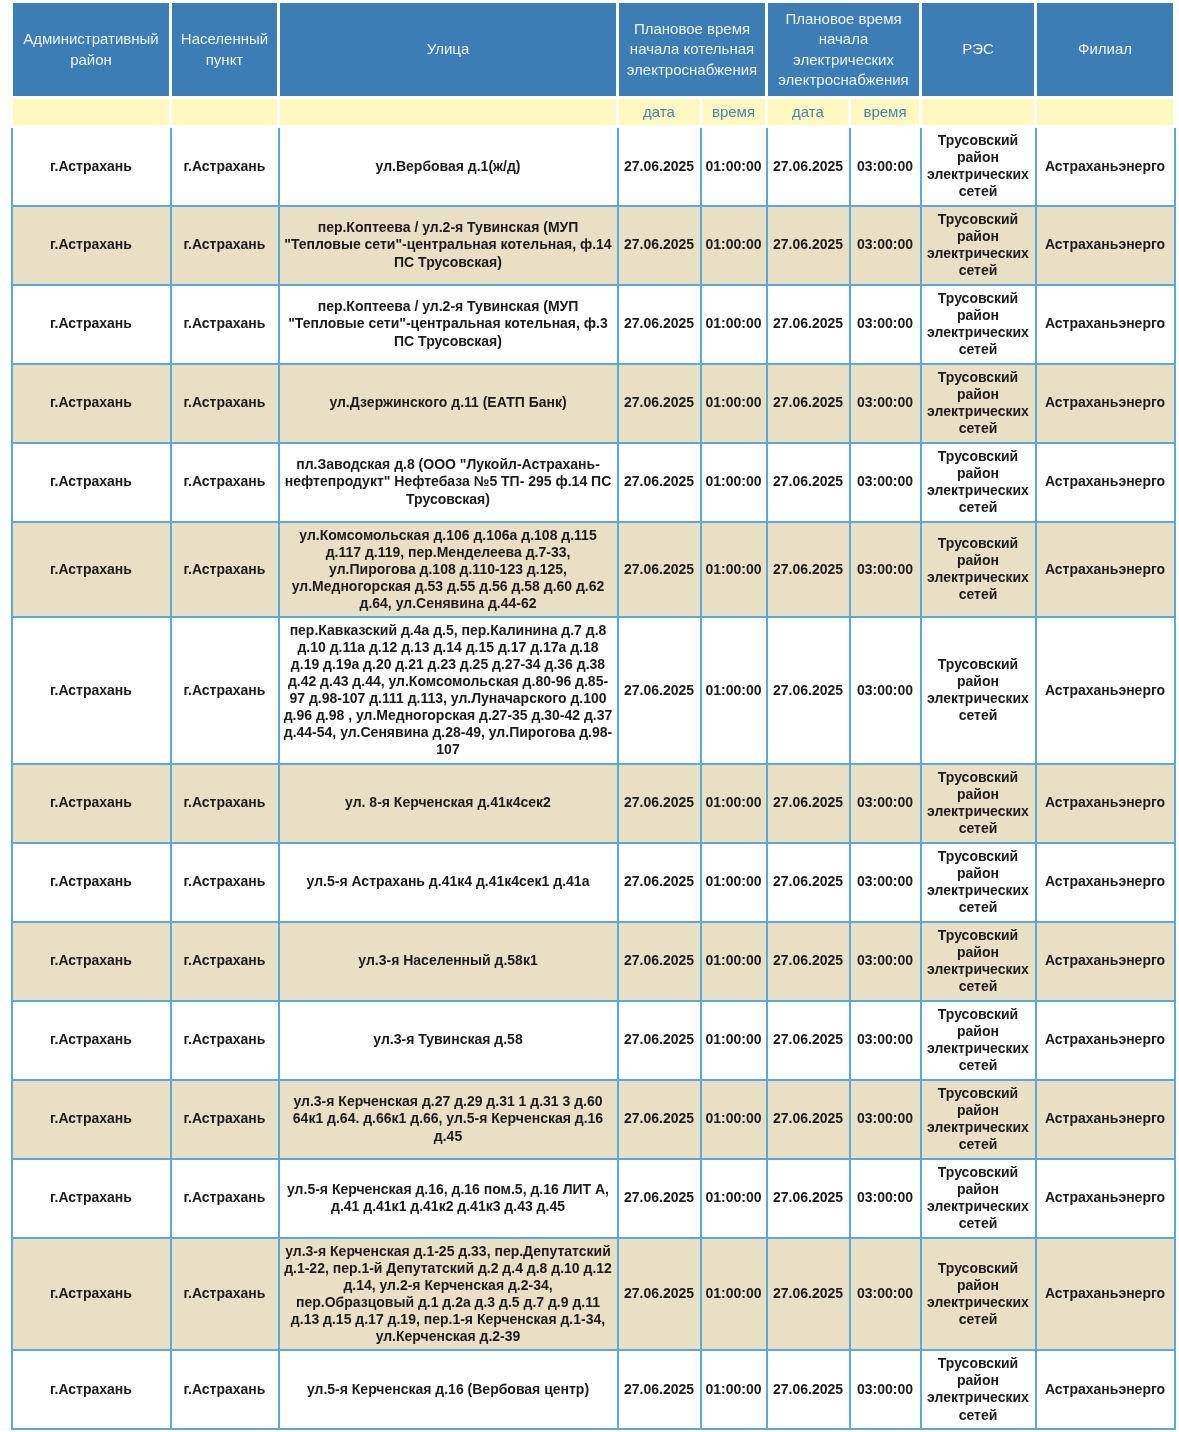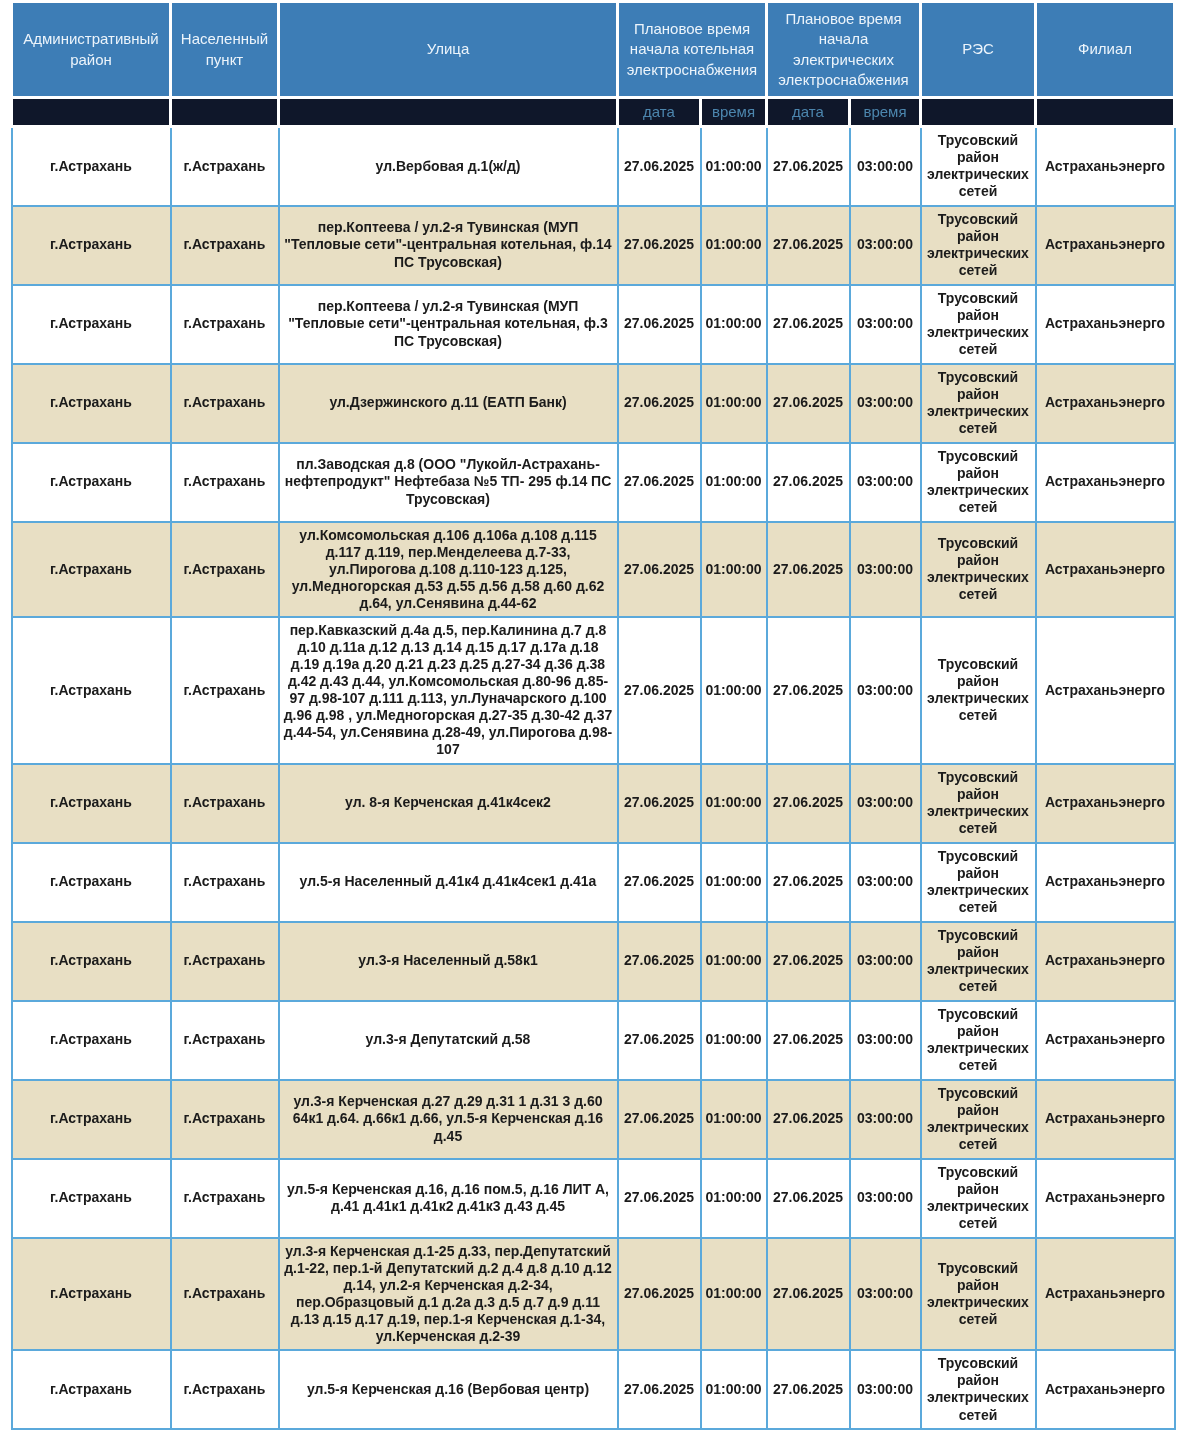--- a/index.html
+++ b/index.html
@@ -28,21 +28,21 @@
     font-weight: 400;
     font-size: 15px;
     line-height: 1.35;
     border: 3px solid #ffffff;
     padding: 6px 4px;
     text-align: center;
     vertical-align: middle;
   }
   
   table.outage-table thead tr.head-sub th {
-    background: #0f172a;
+    background: #fef9c3;
     color: #4c86ae;
     font-size: 15px;
     padding: 4px 2px;
     line-height: 1.2;
   }
   
   table.outage-table tbody td {
     background: #ffffff;
     color: #1b1b1b;
     font-weight: 700;
@@ -187,21 +187,21 @@
     <td>27.06.2025</td>
     <td>01:00:00</td>
     <td>27.06.2025</td>
     <td>03:00:00</td>
     <td>Трусовский район электрических сетей</td>
     <td>Астраханьэнерго</td>
   </tr>
         <tr>
     <td>г.Астрахань</td>
     <td>г.Астрахань</td>
-    <td>ул.5-я Населенный д.41к4 д.41к4сек1 д.41а</td>
+    <td>ул.5-я Астрахань д.41к4 д.41к4сек1 д.41а</td>
     <td>27.06.2025</td>
     <td>01:00:00</td>
     <td>27.06.2025</td>
     <td>03:00:00</td>
     <td>Трусовский район электрических сетей</td>
     <td>Астраханьэнерго</td>
   </tr>
         <tr class="alt">
     <td>г.Астрахань</td>
     <td>г.Астрахань</td>
@@ -209,21 +209,21 @@
     <td>27.06.2025</td>
     <td>01:00:00</td>
     <td>27.06.2025</td>
     <td>03:00:00</td>
     <td>Трусовский район электрических сетей</td>
     <td>Астраханьэнерго</td>
   </tr>
         <tr>
     <td>г.Астрахань</td>
     <td>г.Астрахань</td>
-    <td>ул.3-я Депутатский д.58</td>
+    <td>ул.3-я Тувинская д.58</td>
     <td>27.06.2025</td>
     <td>01:00:00</td>
     <td>27.06.2025</td>
     <td>03:00:00</td>
     <td>Трусовский район электрических сетей</td>
     <td>Астраханьэнерго</td>
   </tr>
         <tr class="alt">
     <td>г.Астрахань</td>
     <td>г.Астрахань</td>

